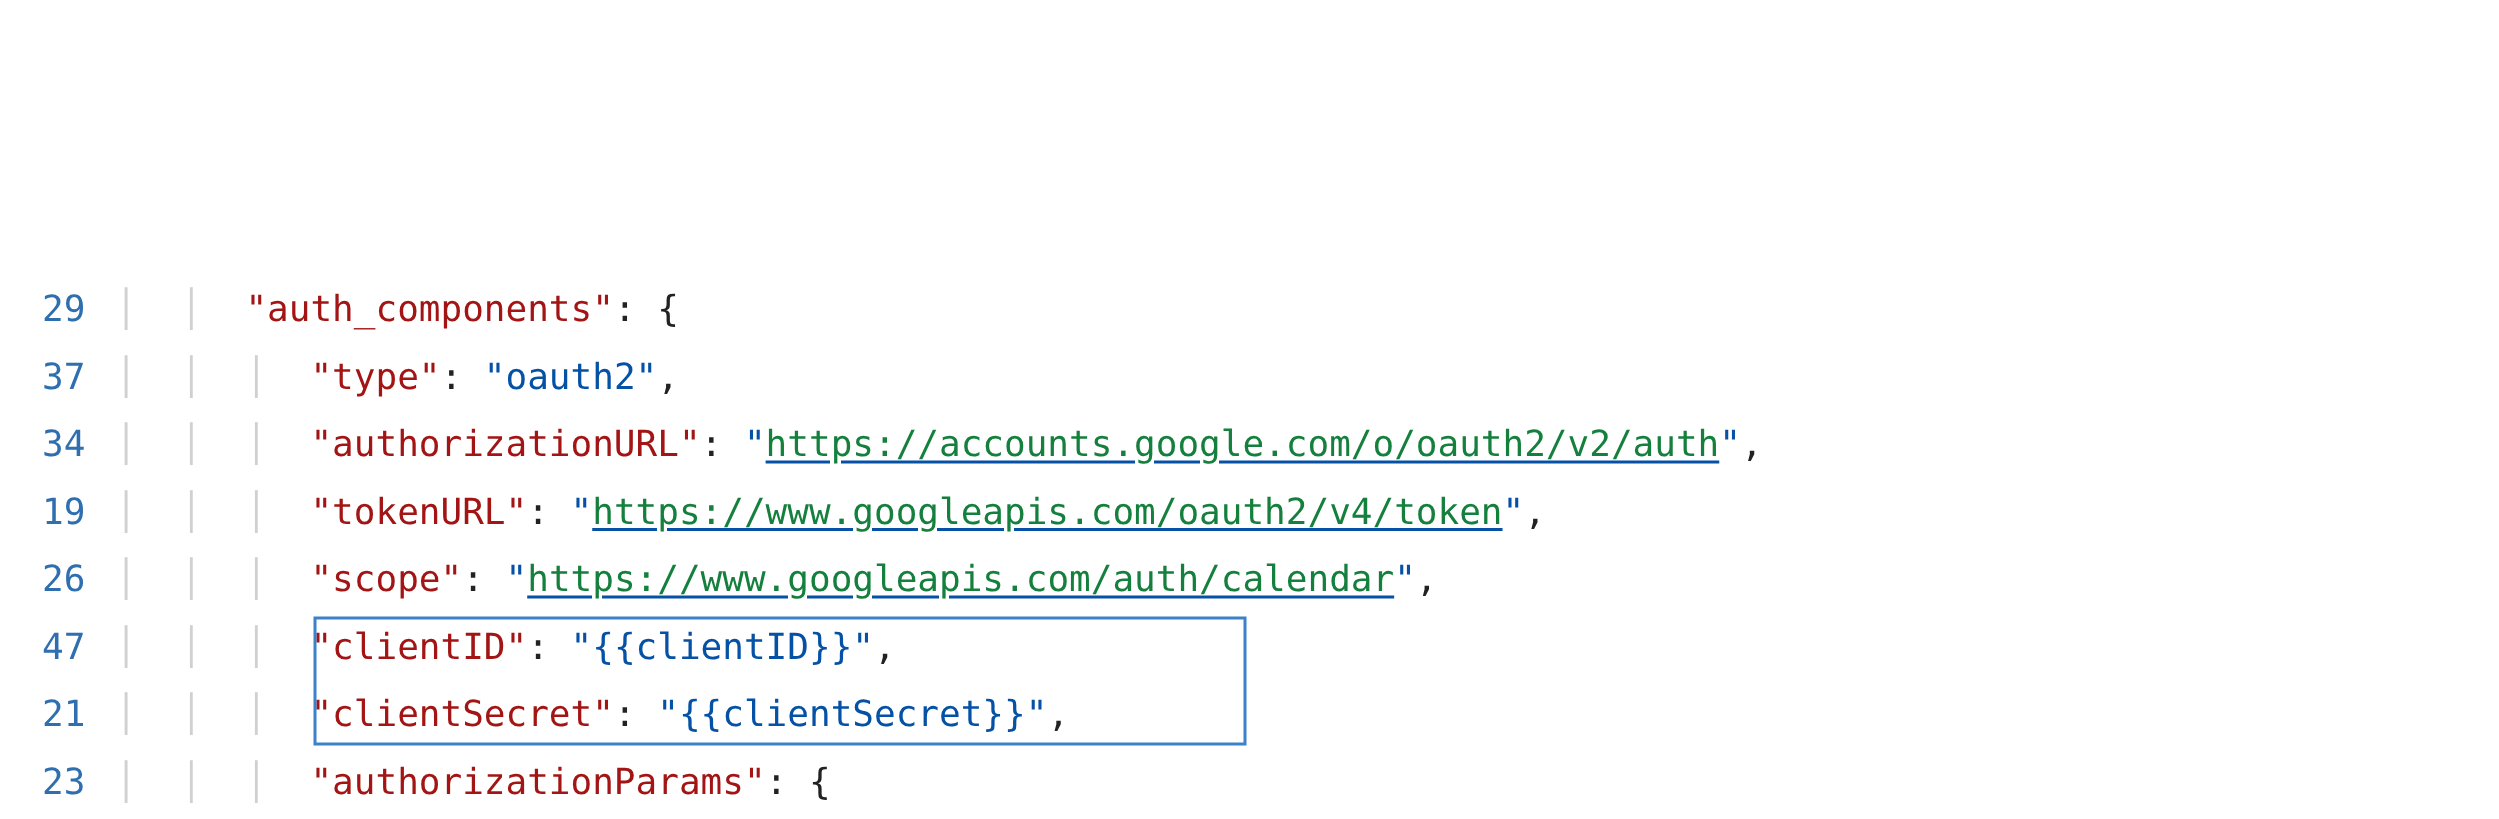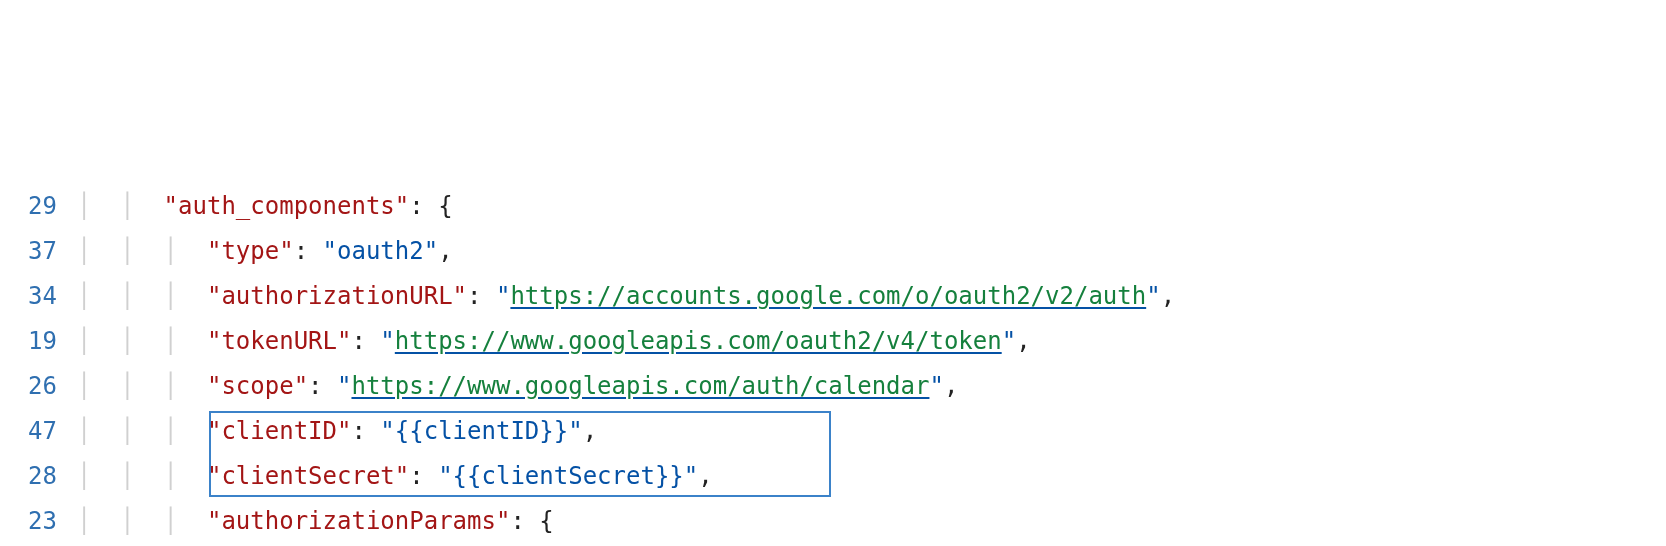--- a/index.html
+++ b/index.html
@@ -59,18 +59,18 @@
     pointer-events: none;
     box-sizing: border-box;
   }
 </style>
 </head>
 <body>
 
 
 
 <div class="editor">
-  <div class="gutter" id="gutter"><div>29</div><div>37</div><div>34</div><div>19</div><div>26</div><div>47</div><div>28</div><div>23</div><div>30</div></div>
+  <div class="gutter" id="gutter"><div>29</div><div>37</div><div>34</div><div>19</div><div>26</div><div>47</div><div>21</div><div>23</div><div>30</div></div>
   <div class="code" id="code"><span class="line"><span class="guide">│  │  </span><span class="key">"auth_components"</span><span class="punct">: {</span></span><span class="line"><span class="guide">│  │  │  </span><span class="key">"type"</span><span class="punct">: </span><span class="string">"oauth2"</span><span class="punct">,</span></span><span class="line"><span class="guide">│  │  │  </span><span class="key">"authorizationURL"</span><span class="punct">: </span><span class="string">"</span><span class="link">https://accounts.google.com/o/oauth2/v2/auth</span><span class="string">"</span><span class="punct">,</span></span><span class="line"><span class="guide">│  │  │  </span><span class="key">"tokenURL"</span><span class="punct">: </span><span class="string">"</span><span class="link">https://www.googleapis.com/oauth2/v4/token</span><span class="string">"</span><span class="punct">,</span></span><span class="line"><span class="guide">│  │  │  </span><span class="key">"scope"</span><span class="punct">: </span><span class="string">"</span><span class="link">https://www.googleapis.com/auth/calendar</span><span class="string">"</span><span class="punct">,</span></span><span class="line"><span class="guide">│  │  │  </span><span class="key">"clientID"</span><span class="punct">: </span><span class="string">"{{clientID}}"</span><span class="punct">,</span></span><span class="line"><span class="guide">│  │  │  </span><span class="key">"clientSecret"</span><span class="punct">: </span><span class="string">"{{clientSecret}}"</span><span class="punct">,</span></span><span class="line"><span class="guide">│  │  │  </span><span class="key">"authorizationParams"</span><span class="punct">: {</span></span><span class="line"></span><div class="highlight-box" style="top: 231px; height: 86px; left: 132px; width: 622px;"></div></div>
 </div>
 
 
 
 
 </body></html>

